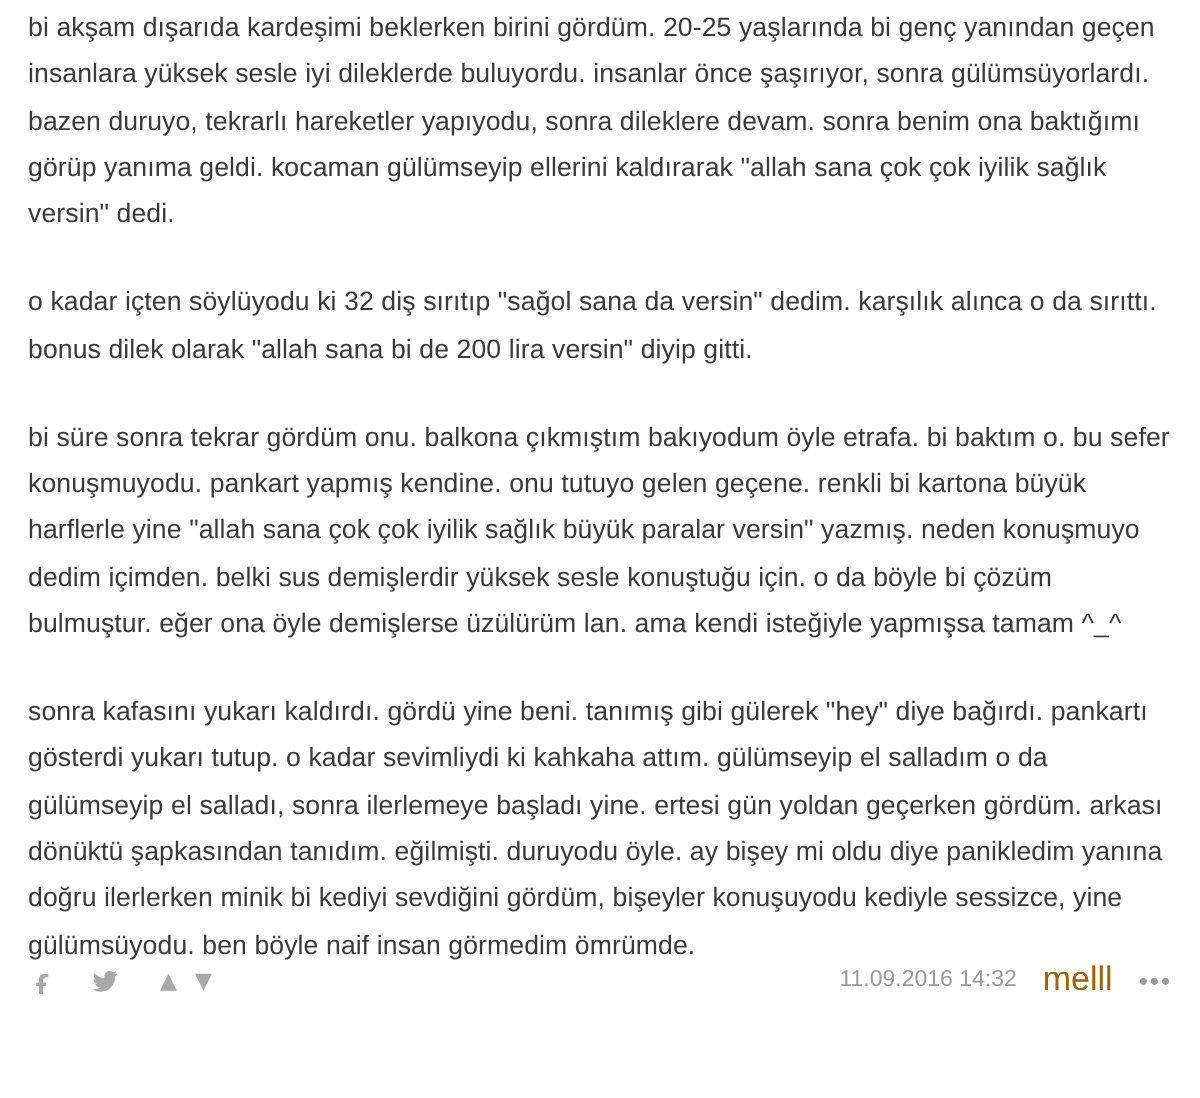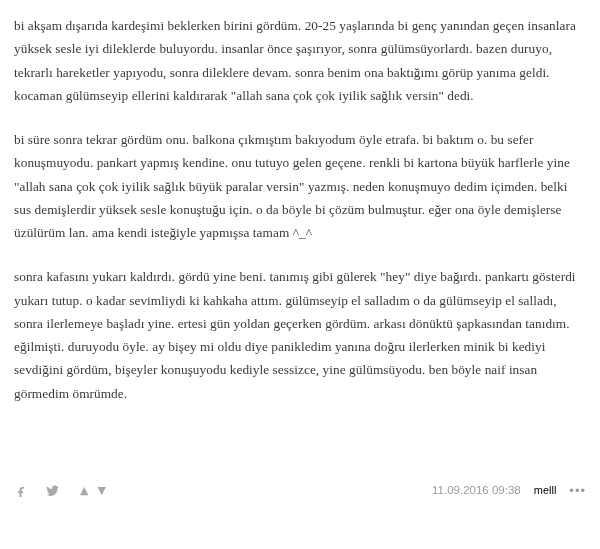--- a/index.html
+++ b/index.html
@@ -11,22 +11,21 @@
     width: 600px;
     height: 549px;
     font-family: "Liberation Sans", sans-serif;
     color: #333333;
     position: relative;
     overflow: hidden;
   }
   .entry {
     box-sizing: border-box;
     width: 600px;
-    padding: 14px 14px 0 14px;
-    font-family: Liberation Serif, serif;
+    padding: 2px 14px 0 14px;
   }
   .entry-body {
     font-size: 13.3px;
     line-height: 1.75;
     color: #3a3a3a;
     letter-spacing: 0.05px;
   }
   .para {
     margin: 0 0 21px 0;
     text-align: left;
@@ -83,36 +82,37 @@
     display: flex;
     align-items: center;
     gap: 9px;
     margin-left: 4px;
   }
   .date {
     color: #9a9a9a;
     font-size: 11.5px;
   }
   .author {
-    color: #000000;
-    font-size: 11px;
+    color: #a16207;
+    font-size: 17px;
   }
   .dots {
     color: #9a9a9a;
     font-size: 13px;
     letter-spacing: 1px;
     line-height: 1;
   }
 </style>
 </head>
 <body>
 
 <div class="entry">
   <div class="entry-body">
     <p class="para">bi akşam dışarıda kardeşimi beklerken birini gördüm. 20-25 yaşlarında bi genç yanından geçen insanlara yüksek sesle iyi dileklerde buluyordu. insanlar önce şaşırıyor, sonra gülümsüyorlardı. bazen duruyo, tekrarlı hareketler yapıyodu, sonra dileklere devam. sonra benim ona baktığımı görüp yanıma geldi. kocaman gülümseyip ellerini kaldırarak "allah sana çok çok iyilik sağlık versin" dedi.</p>
+    <p class="para">o kadar içten söylüyodu ki 32 diş sırıtıp "sağol sana da versin" dedim. karşılık alınca o da sırıttı. bonus dilek olarak "allah sana bi de 200 lira versin" diyip gitti.</p>
     <p class="para">bi süre sonra tekrar gördüm onu. balkona çıkmıştım bakıyodum öyle etrafa. bi baktım o. bu sefer konuşmuyodu. pankart yapmış kendine. onu tutuyo gelen geçene. renkli bi kartona büyük harflerle yine "allah sana çok çok iyilik sağlık büyük paralar versin" yazmış. neden konuşmuyo dedim içimden. belki sus demişlerdir yüksek sesle konuştuğu için. o da böyle bi çözüm bulmuştur. eğer ona öyle demişlerse üzülürüm lan. ama kendi isteğiyle yapmışsa tamam ^_^</p>
     <p class="para">sonra kafasını yukarı kaldırdı. gördü yine beni. tanımış gibi gülerek "hey" diye bağırdı. pankartı gösterdi yukarı tutup. o kadar sevimliydi ki kahkaha attım. gülümseyip el salladım o da gülümseyip el salladı, sonra ilerlemeye başladı yine. ertesi gün yoldan geçerken gördüm. arkası dönüktü şapkasından tanıdım. eğilmişti. duruyodu öyle. ay bişey mi oldu diye panikledim yanına doğru ilerlerken minik bi kediyi sevdiğini gördüm, bişeyler konuşuyodu kediyle sessizce, yine gülümsüyodu. ben böyle naif insan görmedim ömrümde.</p>
   </div>
 </div>
 
 <div class="footer">
   <div class="footer-left">
     <span class="icon">
       <svg viewBox="0 0 24 24">
           <path d="M14.5 8.5h2.3V5.6c-.4-.05-1.7-.16-3.2-.16-3.2 0-5.3 1.9-5.3 5.3v2.6H5.7v3.3h2.6V25h3.8v-8.4h2.7l.4-3.3h-3.1v-2.3c0-.95.26-1.6 1.7-1.6z"></path>
@@ -122,17 +122,17 @@
       <svg viewBox="0 0 24 24">
           <path d="M23 4.9c-.8.36-1.7.6-2.6.7 1-.6 1.7-1.5 2-2.6-.9.55-1.9.94-3 1.15A4.6 4.6 0 0 0 11.5 8.3c0 .36.04.7.11 1.04A13.1 13.1 0 0 1 2.1 4.5a4.6 4.6 0 0 0 1.43 6.15c-.75-.02-1.46-.23-2.08-.57v.06a4.62 4.62 0 0 0 3.7 4.52c-.38.1-.78.16-1.2.16-.3 0-.58-.03-.86-.08a4.63 4.63 0 0 0 4.3 3.2A9.26 9.26 0 0 1 1 19.9a13.06 13.06 0 0 0 7.07 2.07c8.48 0 13.12-7.02 13.12-13.11 0-.2 0-.4-.02-.6A9.3 9.3 0 0 0 23 4.9z"></path>
         </svg>
     </span>
     <span class="caret-group">
       <span class="caret">▲</span>
       <span class="caret">▼</span>
     </span>
   </div>
   <div class="footer-right">
-    <span class="date">11.09.2016 09:38</span>
+    <span class="date">11.09.2016 14:32</span>
     <span class="author">melll</span>
     <span class="dots">•••</span>
   </div>
 </div>
 
 </body></html>

